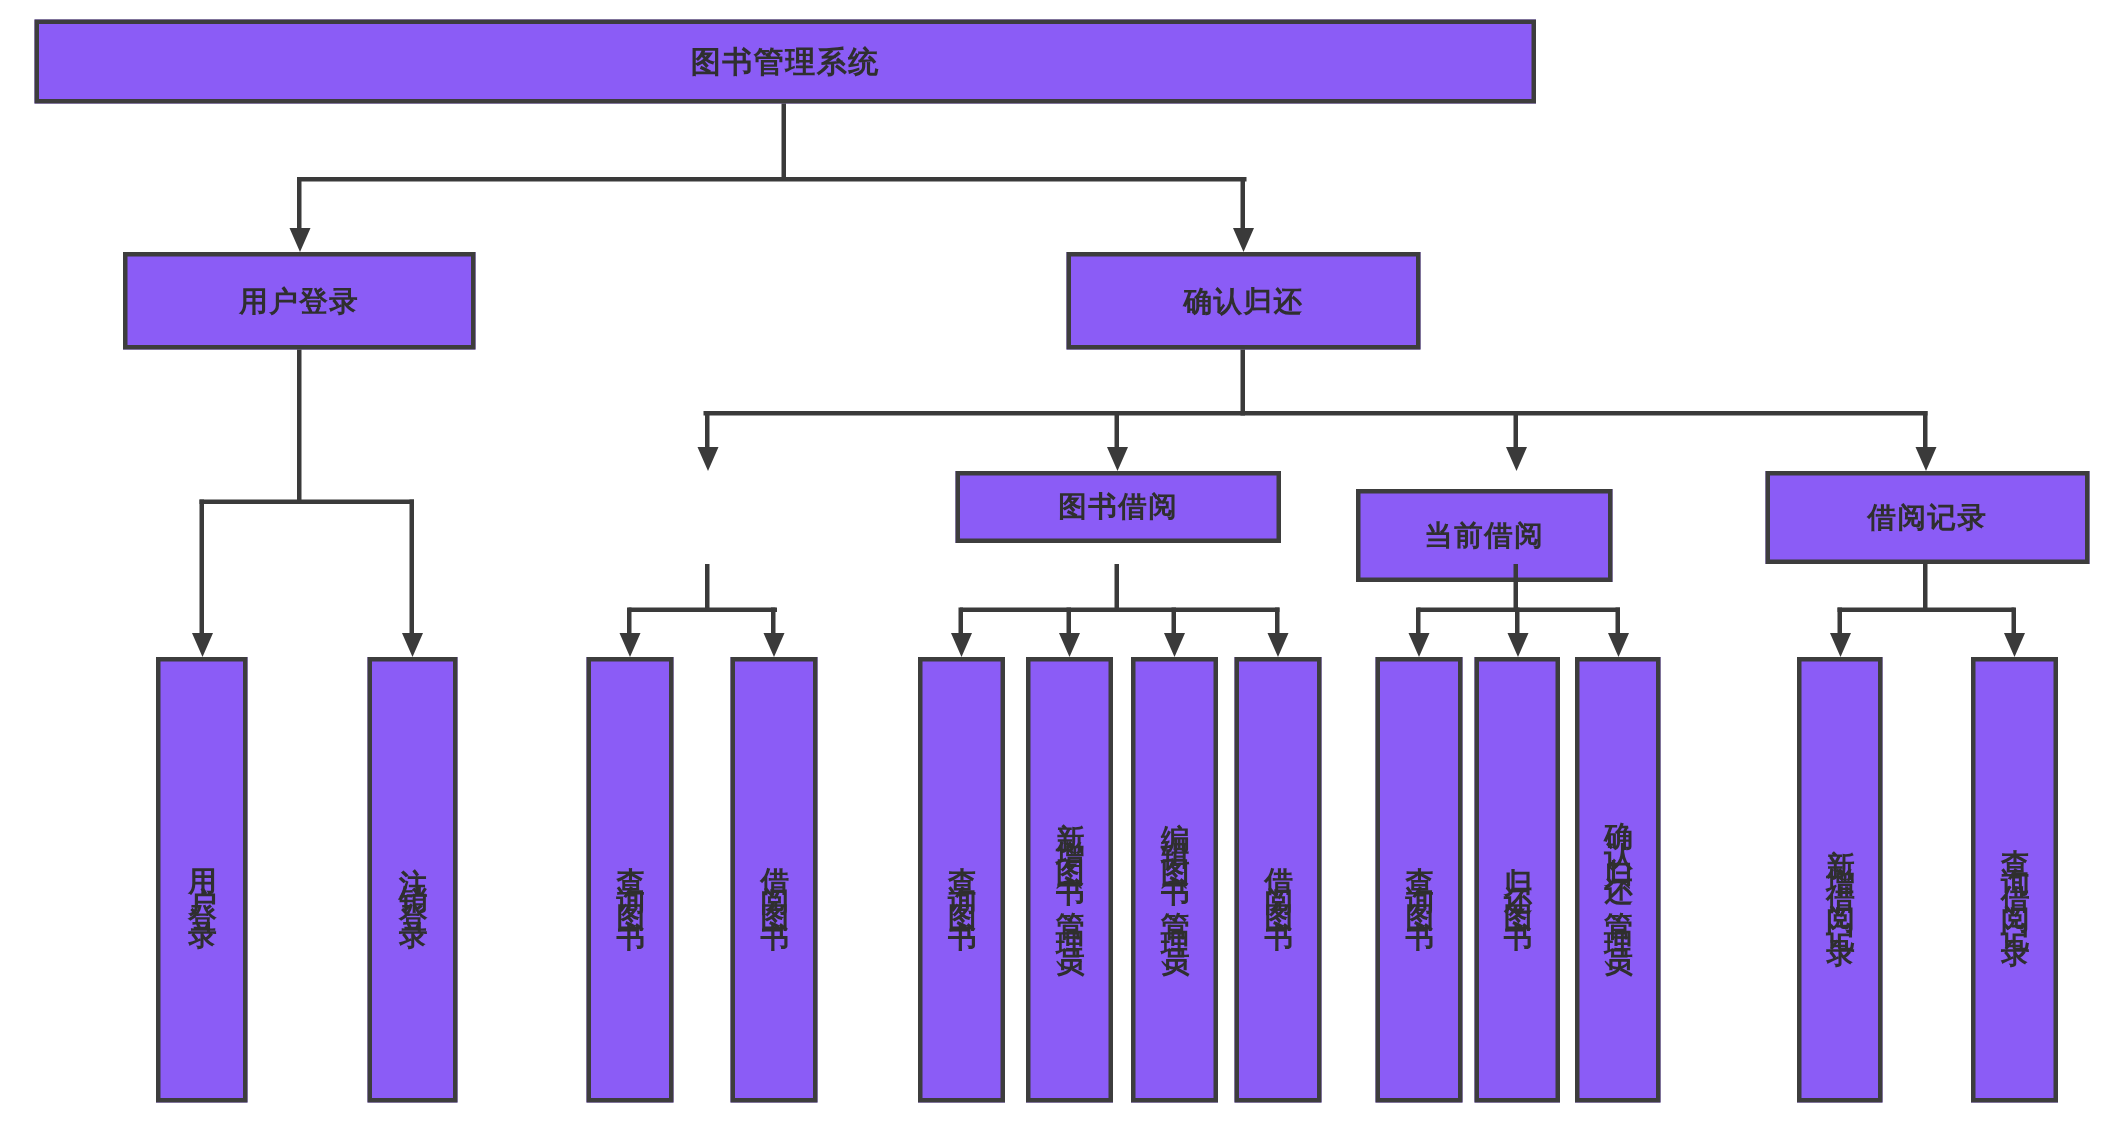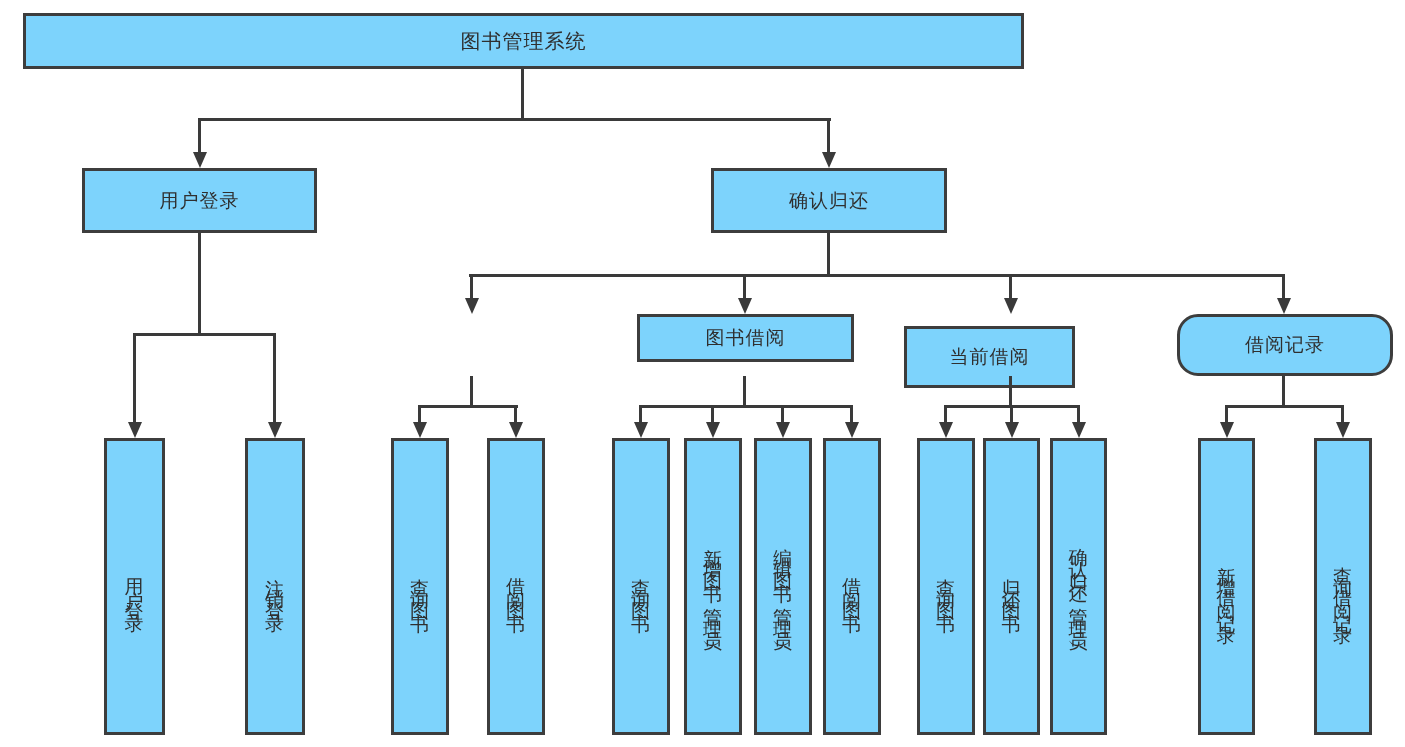--- a/index.html
+++ b/index.html
@@ -6,26 +6,27 @@
   .canvas{
     position:relative;
     width:1405px;height:747px;
     background:#ffffff;
     font-family:"Liberation Sans","DejaVu Sans",sans-serif;
     overflow:hidden;
   }
   .box{
     position:absolute;
     box-sizing:border-box;
-    background:#7dd3fc;
+    background:#8b5cf6;
     border:3px solid #3d3d3d;
     display:flex;
     align-items:center;
     justify-content:center;
     color:#2f2f2f;
+    font-weight:bold;
   }
   .hlabel{font-size:19px;letter-spacing:1px;white-space:nowrap;}
   .root .hlabel{font-size:20px;}
   .leaf{top:438px;height:297px;}
   .vtext{
     writing-mode:vertical-rl;
     text-orientation:mixed;
     font-size:19px;
     letter-spacing:12px;
     color:#2f2f2f;
@@ -69,21 +70,21 @@
 
 
   <div class="box" style="left:637px;top:314px;width:217px;height:48px;">
     <span class="hlabel">图书借阅</span>
   </div>
 
   <div class="box" style="left:904px;top:326px;width:171px;height:62px;">
     <span class="hlabel">当前借阅</span>
   </div>
 
-  <div class="box" style="left:1177px;top:314px;width:216px;height:62px;border-radius:21px;">
+  <div class="box" style="left:1177px;top:314px;width:216px;height:62px;">
     <span class="hlabel">借阅记录</span>
   </div>
 
   <div class="box leaf" style="left:104px;width:61px;">
     <span class="vtext">用户登录</span>
   </div>
   <div class="box leaf" style="left:245px;width:60px;">
     <span class="vtext">注销登录</span>
   </div>
 

